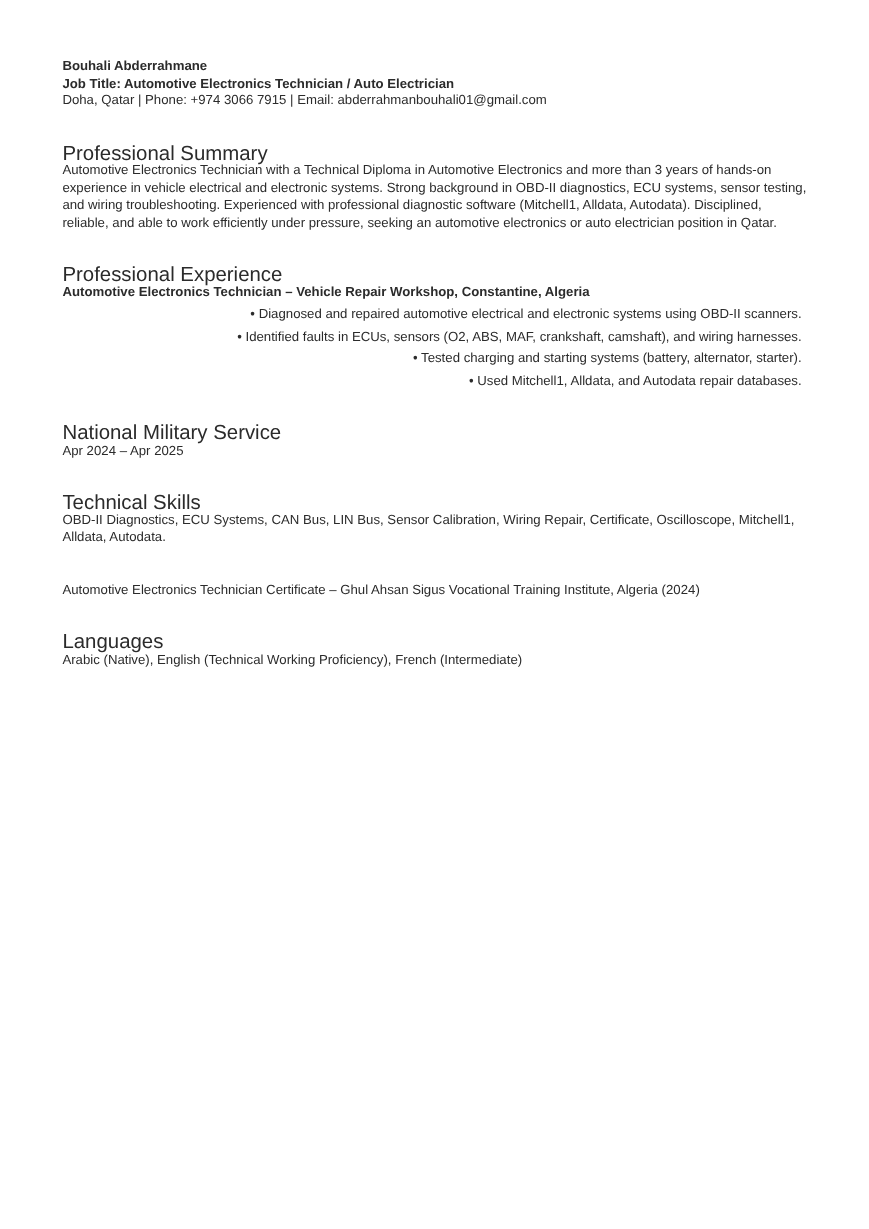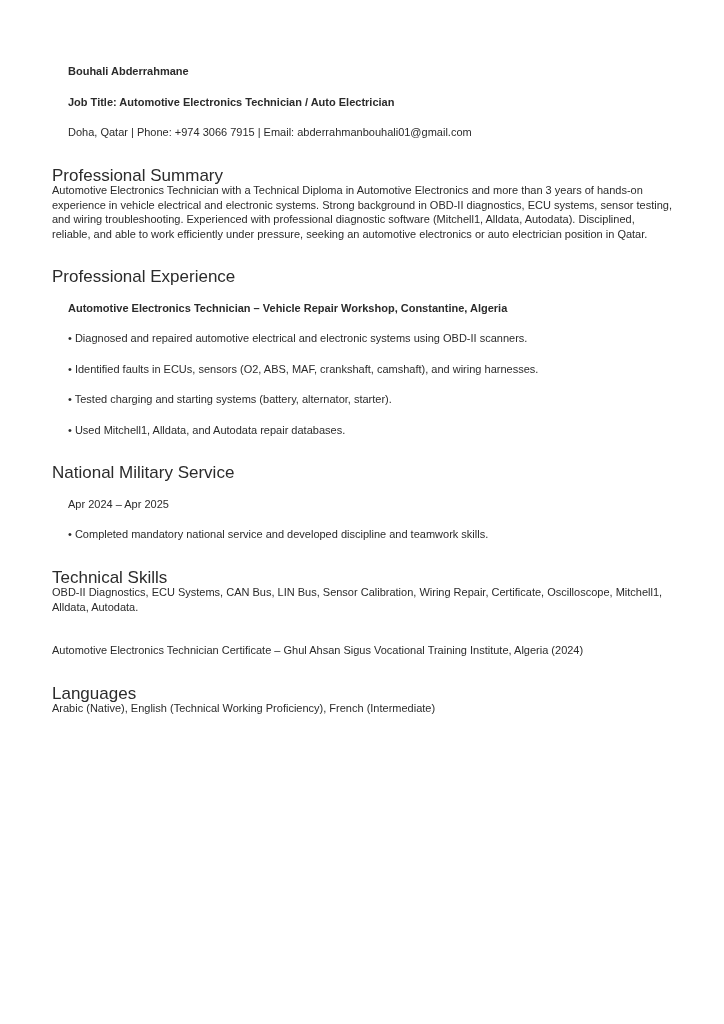--- a/index.html
+++ b/index.html
@@ -14,21 +14,21 @@
     box-sizing: border-box;
     padding: 48px 52px 40px 52px;
     background: #ffffff;
     font-family: "Liberation Sans", "DejaVu Sans", sans-serif;
     font-size: 11px;
     line-height: 14.5px;
     color: #2b2b2b;
     overflow: hidden;
   }
   .line {
-    margin: 16px;
+    margin: 0;
     padding: 0;
   }
   .bold {
     font-weight: bold;
   }
   .sec {
     margin-top: 29px;
   }
   .sec h2 {
     font-size: 17px;
@@ -41,22 +41,23 @@
   .sec p {
     margin: 0;
     padding: 0;
   }
   .bullets {
     margin: 0;
     padding: 0;
     list-style: none;
   }
   .bullets li {
-    margin: 16px;
+    margin: 4px;
     padding: 0;
+    text-align: right;
   }
 </style>
 </head>
 <body>
 
 <div class="page">
 
   <header>
     <div class="line bold">Bouhali Abderrahmane</div>
     <div class="line bold">Job Title: Automotive Electronics Technician / Auto Electrician</div>
@@ -75,23 +76,20 @@
       <li>• Diagnosed and repaired automotive electrical and electronic systems using OBD-II scanners.</li>
       <li>• Identified faults in ECUs, sensors (O2, ABS, MAF, crankshaft, camshaft), and wiring harnesses.</li>
       <li>• Tested charging and starting systems (battery, alternator, starter).</li>
       <li>• Used Mitchell1, Alldata, and Autodata repair databases.</li>
     </ul>
   </section>
 
   <section class="sec">
     <h2>National Military Service</h2>
     <div class="line">Apr 2024 – Apr 2025</div>
-    <ul class="bullets">
-      <li>• Completed mandatory national service and developed discipline and teamwork skills.</li>
-    </ul>
   </section>
 
   <section class="sec">
     <h2>Technical Skills</h2>
     <p>OBD-II Diagnostics, ECU Systems, CAN Bus, LIN Bus, Sensor Calibration, Wiring Repair, Certificate, Oscilloscope, Mitchell1, Alldata, Autodata.</p>
   </section>
 
   <section class="sec">
     <p>Automotive Electronics Technician Certificate – Ghul Ahsan Sigus Vocational Training Institute, Algeria (2024)</p>
   </section>

